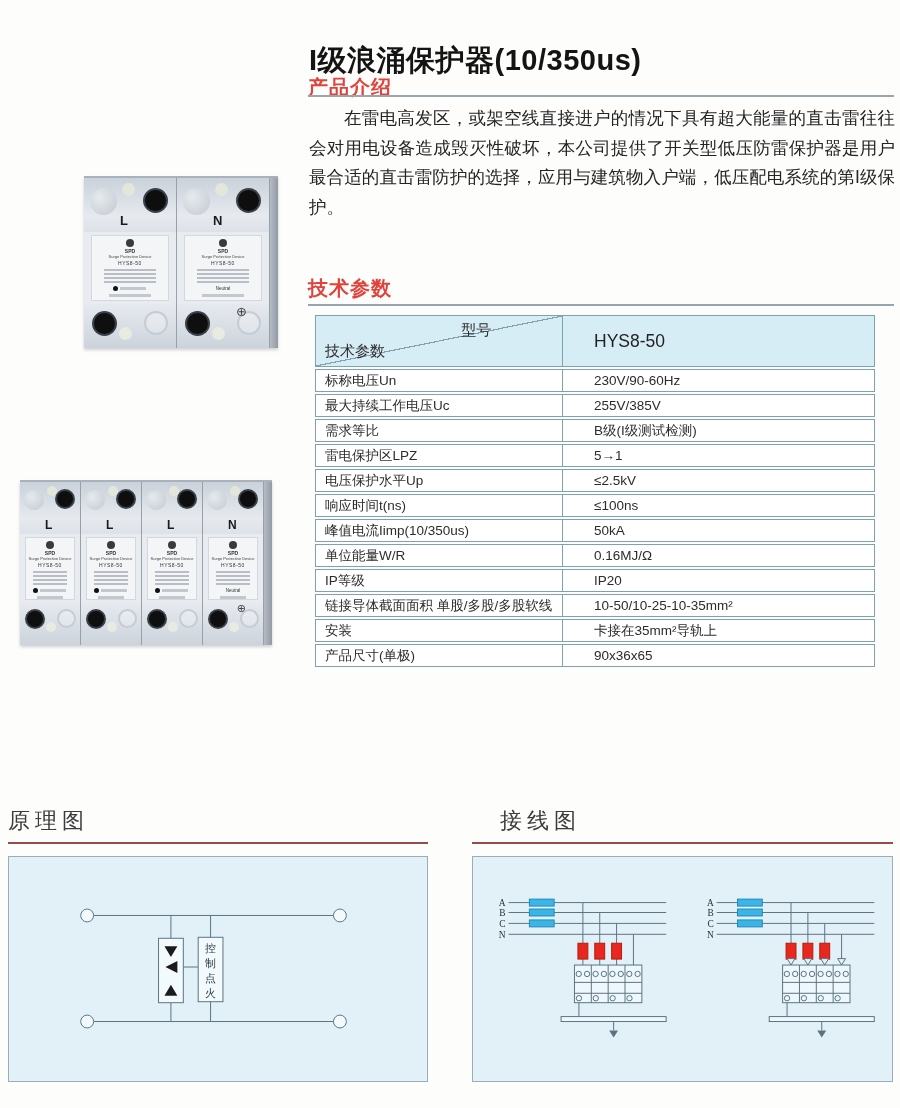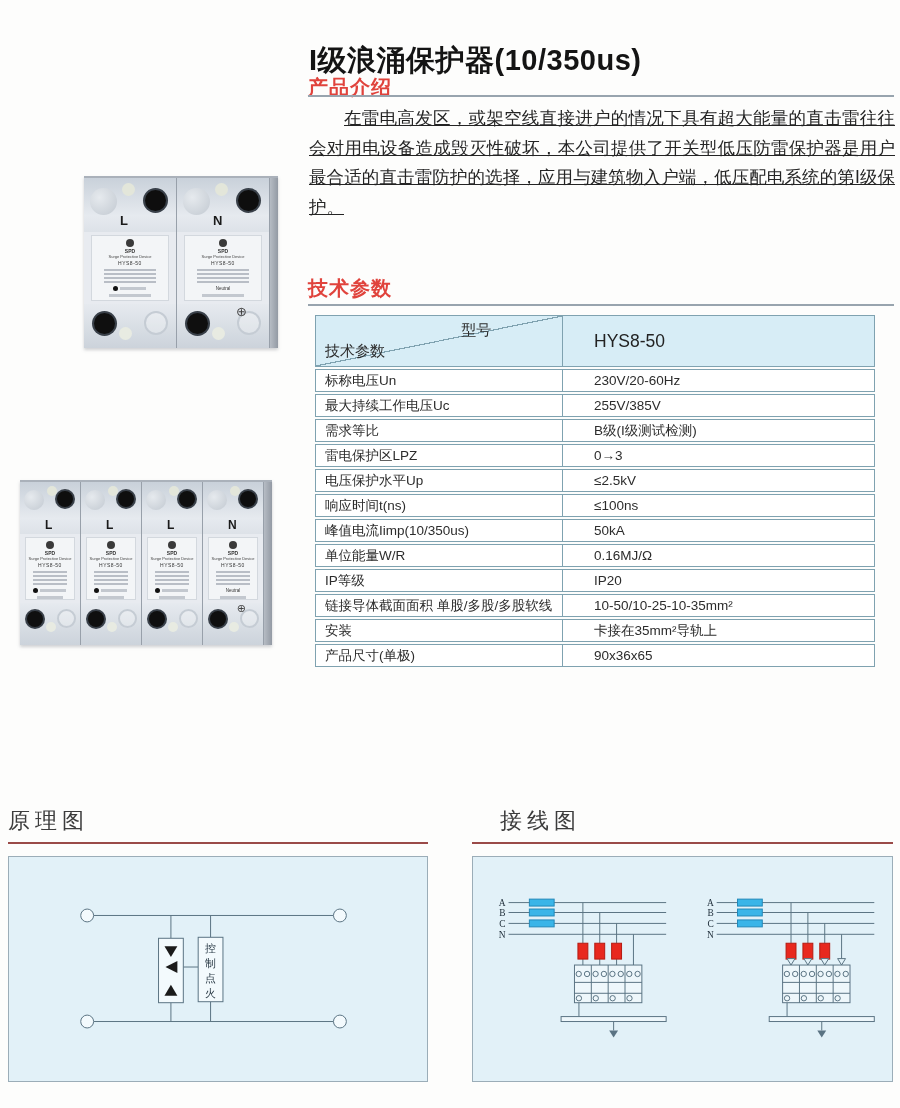--- a/index.html
+++ b/index.html
@@ -8,21 +8,21 @@
 
   
   .title{position:absolute;left:309px;top:22px;font-size:29px;font-weight:bold;color:#141414;letter-spacing:.5px;}
   .h-red{position:absolute;font-size:20px;font-weight:bold;color:#e0433c;letter-spacing:1px;}
   .h-dark{position:absolute;top:806px;font-size:22px;color:#3c3c3c;letter-spacing:5px;}
   .rule-gray{position:absolute;left:308px;width:586px;height:2px;background:#98a4ae;}
   .rule-maroon{position:absolute;top:842px;width:420px;height:2px;background:#9a4a48;}
 
   
   .intro-text{position:absolute;left:309px;top:104px;width:586px;margin:0;
-              font-size:17.5px;line-height:29.5px;color:#242424;text-align:justify;text-indent:2em;text-decoration:underline;}
+              font-size:17.5px;line-height:29.5px;color:#242424;text-align:justify;text-indent:2em;}
 
   
   .spec-table{position:absolute;left:315px;top:313px;width:560px;border-collapse:separate;border-spacing:0 2px;table-layout:fixed;}
   .spec-table td{border:1px solid #7fa2b0;background:#fff;font-size:13.5px;color:#2c2c2c;
                  height:21px;padding:0 4px 0 9px;line-height:1.15;}
   .spec-table td.p{border-right:none;}
   .spec-table td.v{padding-left:31px;}
   .spec-table tr.head td{background-color:#d7edf6;height:50px;}
   td.corner{position:relative;padding:0;
     background-image:linear-gradient(to bottom right,rgba(0,0,0,0) 49.4%,#7fa2b0 49.4%,#7fa2b0 50.6%,rgba(0,0,0,0) 50.6%);margin-top:44px;}
@@ -313,33 +313,33 @@
     <tbody>
       <tr class="head">
         <td class="p corner">
           <span class="tr">型号</span>
           <span class="bl">技术参数</span>
         </td>
         <td class="v model-cell">HYS8-50</td>
       </tr>
     <tr>
           <td class="p">标称电压Un</td>
-          <td class="v">230V/20-60Hz</td>
+          <td class="v">230V/90-60Hz</td>
         </tr>
         <tr>
           <td class="p">最大持续工作电压Uc</td>
           <td class="v">255V/385V</td>
         </tr>
         <tr>
           <td class="p">需求等比</td>
           <td class="v">B级(I级测试检测)</td>
         </tr>
         <tr>
           <td class="p">雷电保护区LPZ</td>
-          <td class="v">0→3</td>
+          <td class="v">5→1</td>
         </tr>
         <tr>
           <td class="p">电压保护水平Up</td>
           <td class="v">≤2.5kV</td>
         </tr>
         <tr>
           <td class="p">响应时间t(ns)</td>
           <td class="v">≤100ns</td>
         </tr>
         <tr>

